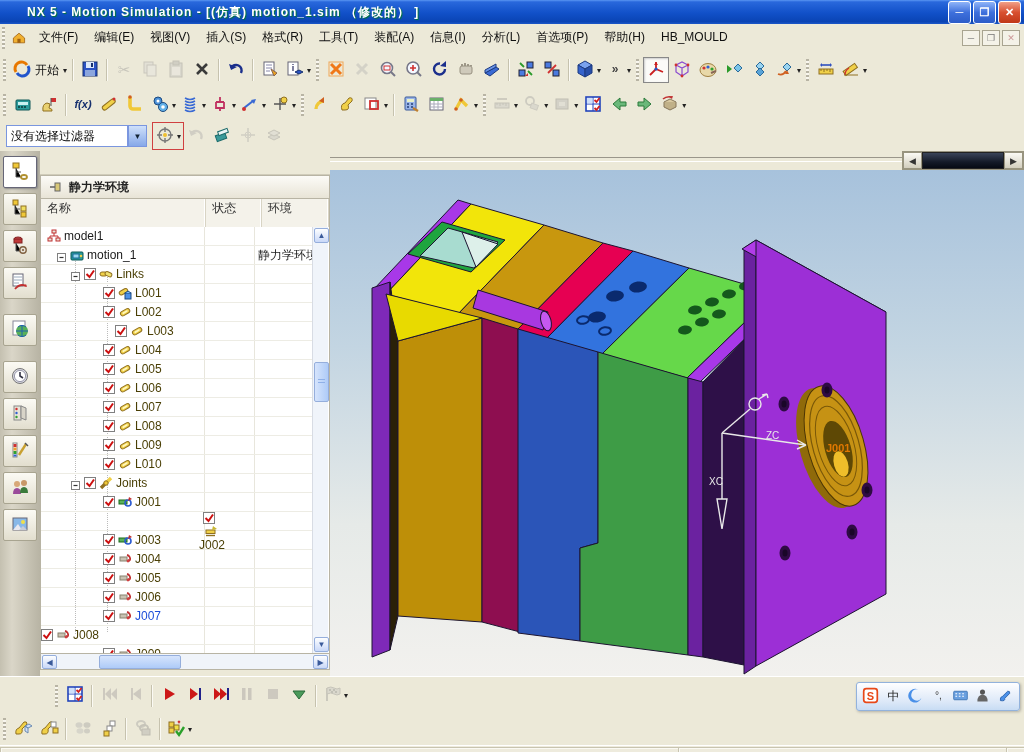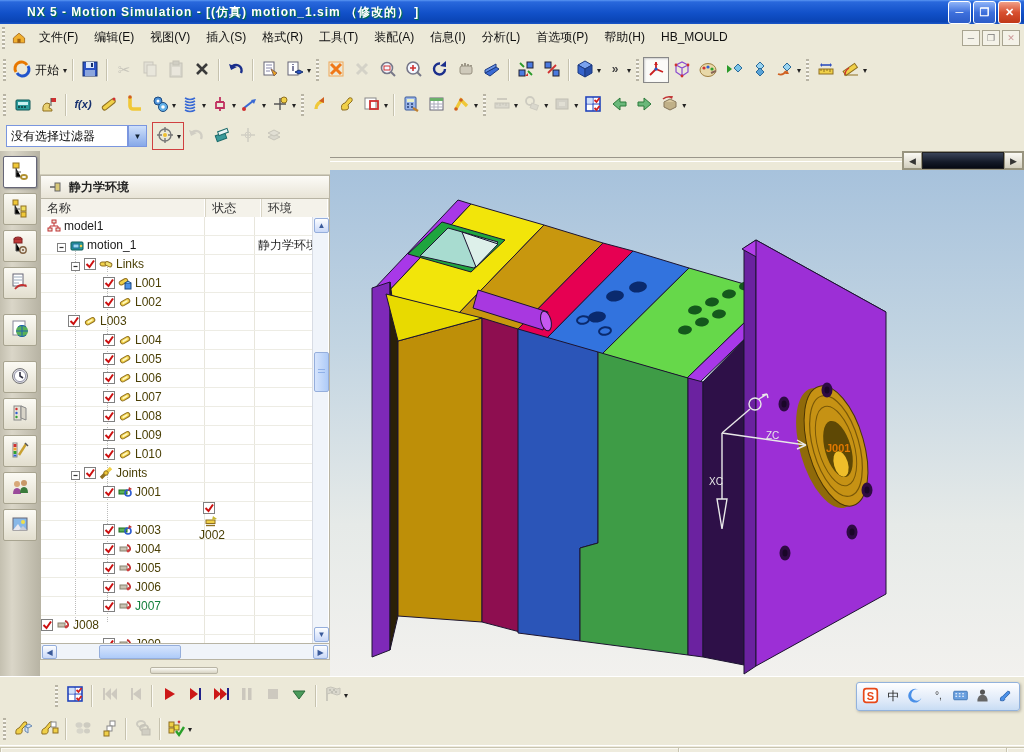--- a/index.html
+++ b/index.html
@@ -54,21 +54,21 @@
   .rbtn{width:32px;height:30px;margin:5px auto 0 auto;border:1px solid #A8A490;border-radius:2px;
     background:linear-gradient(180deg,#FBFAF4,#E2DECE);display:flex;align-items:center;justify-content:center;}
   .rbtn.active{background:#fff;border:1px solid #667;box-shadow:1px 1px 2px #888;}
   .rgap{height:10px;}
   
   #navpanel{position:absolute;left:40px;top:0;width:290px;height:525px;background:#ECE9D8;}
   #navgap{height:23px;border-bottom:1px solid #D0CCBA;}
   #navheader{height:22px;background:linear-gradient(180deg,#FCFBF7,#E8E4D6);
     border:1px solid #B8B4A4;display:flex;align-items:center;font-weight:bold;color:#222;}
   #navheader svg{margin:0 6px 0 8px;}
-  #navcols{height:18px;background:#F4F2EA;border-left:1px solid #B8B4A4;border-right:1px solid #B8B4A4;
+  #navcols{height:28px;background:#F4F2EA;border-left:1px solid #B8B4A4;border-right:1px solid #B8B4A4;
     display:flex;font-size:12px;color:#333;}
   .navcol{border-right:1px solid #D8D4C4;box-shadow:inset -1px 0 0 #fff;padding:1px 0 0 6px;}
   #treewrap{position:relative;height:426px;background:#fff;border:1px solid #B8B4A4;border-top:none;overflow:hidden;}
   #tree{position:absolute;left:0;top:0;width:277px;}
   .colline{position:absolute;top:0;height:426px;width:1px;background:#E8E6DC;}
   .trow{position:relative;height:18px;display:flex;align-items:center;border-bottom:1px solid #EDECE4;white-space:nowrap;}
   .trow .tlabel{font-size:12px;margin-left:3px;}
   .exp{width:9px;height:9px;flex:0 0 9px;margin-right:4px;}
   .tchk{width:12px;height:12px;flex:0 0 12px;margin-right:3px;}
   .ticn{width:14px;height:14px;flex:0 0 14px;}
@@ -703,21 +703,21 @@
             <span class="tchk"><svg width="12" height="12" viewBox="0 0 12 12">
                 <rect x="0.5" y="0.5" width="11" height="11" fill="#fff" stroke="#808080"></rect>
                 <path d="M2.5 6 l3 3 4.5-6.5" fill="none" stroke="#CC1010" stroke-width="2"></path>
               </svg></span>
             <span class="ticn"><svg width="14" height="14" viewBox="0 0 14 14">
                 <rect x="2" y="5" width="10" height="4.5" rx="2.2" transform="rotate(-30 7 7)" fill="#F0D048" stroke="#907020"></rect>
                 <rect x="4" y="6.3" width="6" height="1.6" rx=".8" transform="rotate(-30 7 7)" fill="#FFF8C0"></rect>
               </svg></span>
             <span class="tlabel" style="color:#4A3F05">L002</span>
           </div>
-          <div class="trow" style="padding-left: 27px;">
+          <div class="trow" style="padding-left: 74px;">
             <span class="tchk"><svg width="12" height="12" viewBox="0 0 12 12">
                 <rect x="0.5" y="0.5" width="11" height="11" fill="#fff" stroke="#808080"></rect>
                 <path d="M2.5 6 l3 3 4.5-6.5" fill="none" stroke="#CC1010" stroke-width="2"></path>
               </svg></span>
             <span class="ticn"><svg width="14" height="14" viewBox="0 0 14 14">
                 <rect x="2" y="5" width="10" height="4.5" rx="2.2" transform="rotate(-30 7 7)" fill="#F0D048" stroke="#907020"></rect>
                 <rect x="4" y="6.3" width="6" height="1.6" rx=".8" transform="rotate(-30 7 7)" fill="#FFF8C0"></rect>
               </svg></span>
             <span class="tlabel" style="color:#4A3F05">L003</span>
           </div>
@@ -893,21 +893,21 @@
             <span class="tchk"><svg width="12" height="12" viewBox="0 0 12 12">
                 <rect x="0.5" y="0.5" width="11" height="11" fill="#fff" stroke="#808080"></rect>
                 <path d="M2.5 6 l3 3 4.5-6.5" fill="none" stroke="#CC1010" stroke-width="2"></path>
               </svg></span>
             <span class="ticn"><svg width="14" height="14" viewBox="0 0 14 14">
                 <rect x="2" y="5" width="7" height="4" fill="#C8C2B2" stroke="#88826F"></rect>
                 <path d="M9 3 a4 4 0 0 1 3 5" fill="none" stroke="#C03030" stroke-width="1.8"></path>
                 <path d="M13 8 l-2 2-1-3z" fill="#C03030"></path>
                 <circle cx="10" cy="9" r="1.4" fill="#D04040"></circle>
               </svg></span>
-            <span class="tlabel" style="color:#15803d">J007</span>
+            <span class="tlabel" style="color:#1d4ed8">J007</span>
           </div>
           <div class="trow" style="">
             <span class="tchk"><svg width="12" height="12" viewBox="0 0 12 12">
                 <rect x="0.5" y="0.5" width="11" height="11" fill="#fff" stroke="#808080"></rect>
                 <path d="M2.5 6 l3 3 4.5-6.5" fill="none" stroke="#CC1010" stroke-width="2"></path>
               </svg></span>
             <span class="ticn"><svg width="14" height="14" viewBox="0 0 14 14">
                 <rect x="2" y="5" width="7" height="4" fill="#C8C2B2" stroke="#88826F"></rect>
                 <path d="M9 3 a4 4 0 0 1 3 5" fill="none" stroke="#C03030" stroke-width="1.8"></path>
                 <path d="M13 8 l-2 2-1-3z" fill="#C03030"></path>

